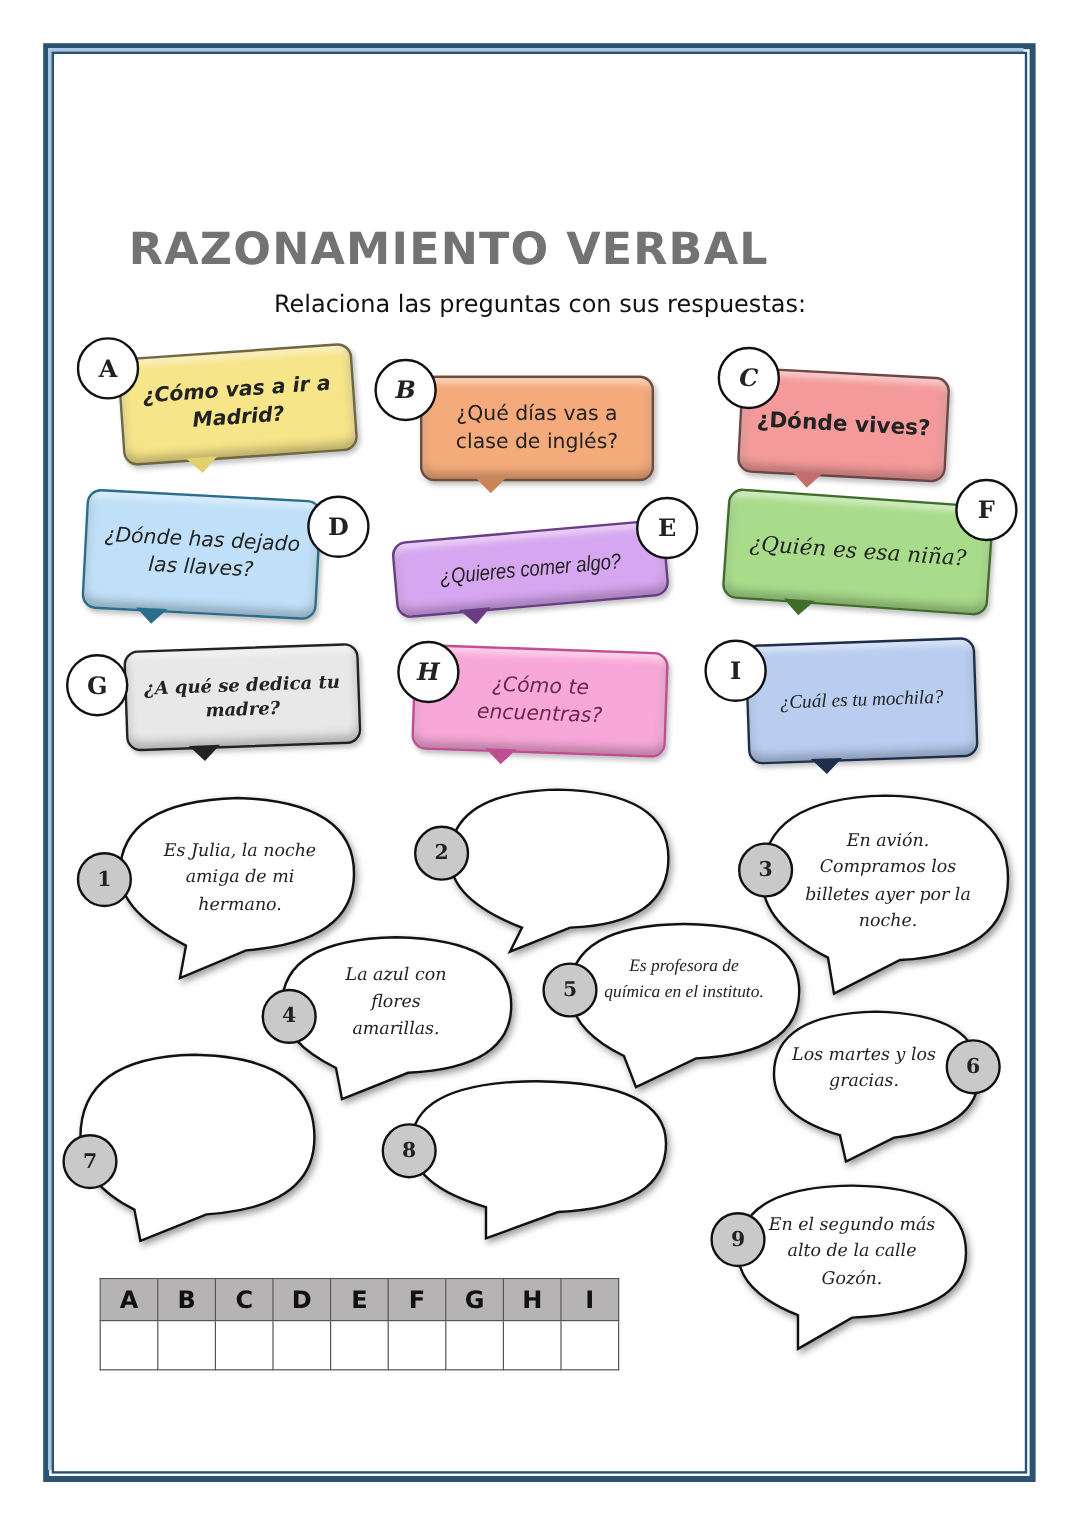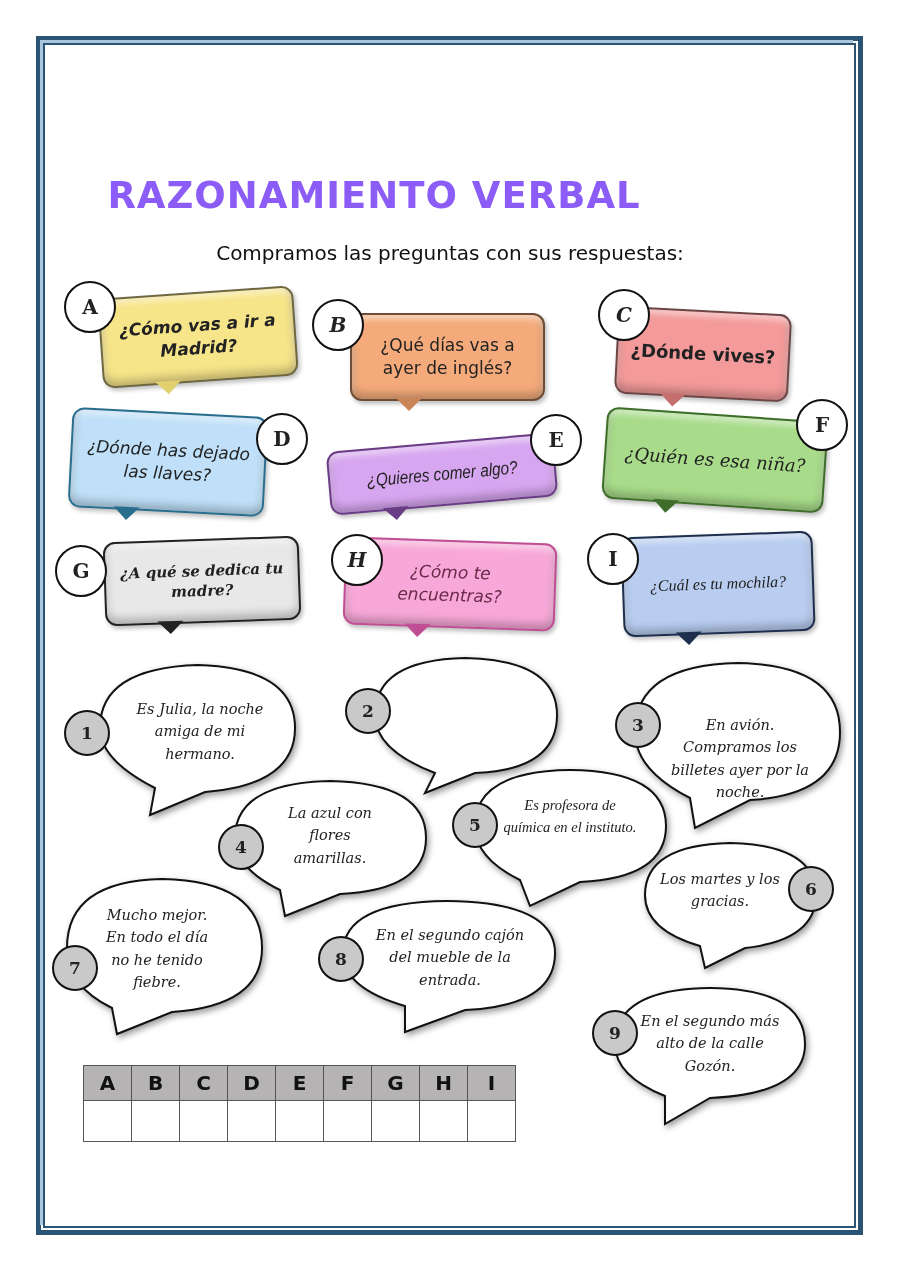--- a/index.html
+++ b/index.html
@@ -1,19 +1,19 @@
 <!DOCTYPE html>
 <html><head>
 <meta charset="utf-8">
 <style>
   html, body { margin:0; padding:0; background:#ffffff; }
   body { width:900px; height:1272px; position:relative; overflow:hidden; font-family:"DejaVu Sans", sans-serif; }
   .frame-outer { position:absolute; left:36px; top:36px; width:827px; height:1199px; box-sizing:border-box; border:5px solid #2b5373; }
   .frame-inner { position:absolute; left:43px; top:43px; width:813px; height:1185px; box-sizing:border-box; border:2px solid #2b5373; box-shadow: inset 0 0 0 0 #fff, -3px -3px 0 0 #a9c7de; }
-  .title { position:absolute; left:0; width:748px; top:174px; text-align:center; font-family:"DejaVu Sans", sans-serif; font-weight:bold; font-size:37px; color:#8b5cf6; letter-spacing:1px; }
+  .title { position:absolute; left:0; width:748px; top:186px; text-align:center; font-family:"DejaVu Sans", sans-serif; font-weight:bold; font-size:37px; color:#737373; letter-spacing:1px; }
   .subtitle { position:absolute; left:0; width:900px; top:241px; text-align:center; font-size:20px; color:#111; font-family:"DejaVu Sans", sans-serif; }
 
   .q { position:absolute; box-sizing:border-box; border-radius:12px; border:2px solid rgba(0,0,0,0.55);
        box-shadow: inset 0 -5px 8px rgba(0,0,0,0.25), inset 0 4px 6px rgba(255,255,255,0.55), 2px 3px 4px rgba(0,0,0,0.25);
        display:flex; align-items:center; justify-content:center; text-align:center; padding:4px 10px; }
   .q .tail { position:absolute; bottom:-12px; width:0; height:0; border-left:13px solid transparent; border-right:13px solid transparent; border-top:13px solid; }
   .q .txt { font-size:17px; line-height:1.35; color:#222; }
   .badge { position:absolute; width:52px; height:52px; border-radius:50%; background:#fff; border:2px solid #111; box-sizing:border-box;
            display:flex; align-items:center; justify-content:center; font-family:"DejaVu Serif", serif; font-weight:bold; font-size:20px; color:#222; z-index:3; }
 
@@ -28,30 +28,30 @@
   table.answers tr.head td { background:#b5b3b3; height:34px; font-family:"DejaVu Sans", sans-serif; font-weight:bold; font-size:20px; color:#111; }
   table.answers tr.blank td { background:#fff; height:40px; }
 </style>
 </head>
 <body>
 
 <div class="frame-outer"></div>
 <div class="frame-inner"></div>
 
 <div class="title">RAZONAMIENTO VERBAL</div>
-<div class="subtitle">Compramos las preguntas con sus respuestas:</div>
+<div class="subtitle">Relaciona las preguntas con sus respuestas:</div>
 
 <div class="q" style="left:100px;top:292px;width:196px;height:90px;background:#f7e58a;transform:rotate(-4deg);">
   <span class="txt" style="font-style:italic;font-weight:bold;">¿Cómo vas a ir a Madrid?</span>
   <span class="tail" style="left:50px;border-top-color:#e2cf6e;"></span>
 </div>
 <div class="badge" style="left:64px;top:281px;">A</div>
 
 <div class="q" style="left:350px;top:313px;width:195px;height:88px;background:#f4aa7a;">
-  <span class="txt">¿Qué días vas a ayer de inglés?</span>
+  <span class="txt">¿Qué días vas a clase de inglés?</span>
   <span class="tail" style="left:44px;border-top-color:#c98458;"></span>
 </div>
 <div class="badge" style="left:312px;top:299px;font-style:italic;">B</div>
 
 <div class="q" style="left:616px;top:310px;width:174px;height:88px;background:#f49a9a;transform:rotate(3deg);">
   <span class="txt" style="font-weight:bold;font-size:18px;">¿Dónde vives?</span>
   <span class="tail" style="left:44px;border-top-color:#c56e6e;"></span>
 </div>
 <div class="badge" style="left:598px;top:289px;font-style:italic;">C</div>
 
@@ -103,21 +103,21 @@
   <svg width="200" height="140">
     <path d="M70,118 Q10,95 10,60 Q10,5 100,3 Q192,5 192,60 Q192,115 110,118 L60,138 Z" fill="#fff" stroke="#111" stroke-width="2" style="filter:drop-shadow(2px 3px 3px rgba(0,0,0,0.4));"></path>
   </svg>
 </div>
 <div class="num" style="left:345px;top:688px;">2</div>
 
 <div class="a" style="left:630px;top:660px;width:215px;height:170px;">
   <svg width="215" height="170">
     <path d="M60,138 Q5,110 5,72 Q5,5 108,3 Q210,5 210,72 Q210,135 120,140 L65,168 Z" fill="#fff" stroke="#111" stroke-width="2" style="filter:drop-shadow(2px 3px 3px rgba(0,0,0,0.4));"></path>
   </svg>
-  <div class="atxt" style="left:35px;top:30px;width:150px;margin-top:24px;">En avión. Compramos los billetes ayer por la noche.</div>
+  <div class="atxt" style="left:35px;top:30px;width:150px;">En avión. Compramos los billetes ayer por la noche.</div>
 </div>
 <div class="num" style="left:615px;top:702px;">3</div>
 
 <div class="a" style="left:230px;top:778px;width:200px;height:140px;">
   <svg width="200" height="140">
     <path d="M50,112 Q5,90 5,60 Q5,5 100,3 Q196,5 196,60 Q196,112 110,116 L55,138 Z" fill="#fff" stroke="#111" stroke-width="2" style="filter:drop-shadow(2px 3px 3px rgba(0,0,0,0.4));"></path>
   </svg>
   <div class="atxt" style="left:45px;top:24px;width:110px;text-align:center;">La azul con flores amarillas.</div>
 </div>
 <div class="num" style="left:218px;top:824px;">4</div>
@@ -135,29 +135,27 @@
     <path d="M60,106 Q5,90 5,55 Q5,5 90,3 Q176,5 176,55 Q176,100 105,108 L65,128 Z" fill="#fff" stroke="#111" stroke-width="2" style="filter:drop-shadow(2px 3px 3px rgba(0,0,0,0.4));"></path>
   </svg>
   <div class="atxt" style="left:20px;top:28px;width:120px;">Los martes y los gracias.</div>
 </div>
 <div class="num" style="left:788px;top:866px;">6</div>
 
 <div class="a" style="left:62px;top:876px;width:205px;height:160px;">
   <svg width="205" height="160">
     <path d="M50,132 Q5,110 5,72 Q5,5 100,3 Q200,5 200,72 Q200,130 110,136 L55,158 Z" fill="#fff" stroke="#111" stroke-width="2" style="filter:drop-shadow(2px 3px 3px rgba(0,0,0,0.4));"></path>
   </svg>
-  <div class="atxt" style="left:35px;top:28px;width:120px;">Mucho mejor. En todo el día no he tenido fiebre.</div>
 </div>
 <div class="num" style="left:52px;top:945px;">7</div>
 
 <div class="a" style="left:335px;top:898px;width:225px;height:135px;">
   <svg width="225" height="135">
     <path d="M70,108 Q8,90 8,55 Q8,4 112,3 Q220,4 220,55 Q220,108 130,112 L70,134 Z" fill="#fff" stroke="#111" stroke-width="2" style="filter:drop-shadow(2px 3px 3px rgba(0,0,0,0.4));"></path>
   </svg>
-  <div class="atxt" style="left:40px;top:26px;width:150px;">En el segundo cajón del mueble de la entrada.</div>
 </div>
 <div class="num" style="left:318px;top:936px;">8</div>
 
 <div class="a" style="left:610px;top:986px;width:200px;height:140px;">
   <svg width="200" height="140">
     <path d="M55,110 Q5,90 5,58 Q5,3 100,2 Q195,3 195,58 Q195,108 100,112 L55,138 Z" fill="#fff" stroke="#111" stroke-width="2" style="filter:drop-shadow(2px 3px 3px rgba(0,0,0,0.4));"></path>
   </svg>
   <div class="atxt" style="left:30px;top:24px;width:140px;">En el segundo más alto de la calle Gozón.</div>
 </div>
 <div class="num" style="left:592px;top:1010px;">9</div>

